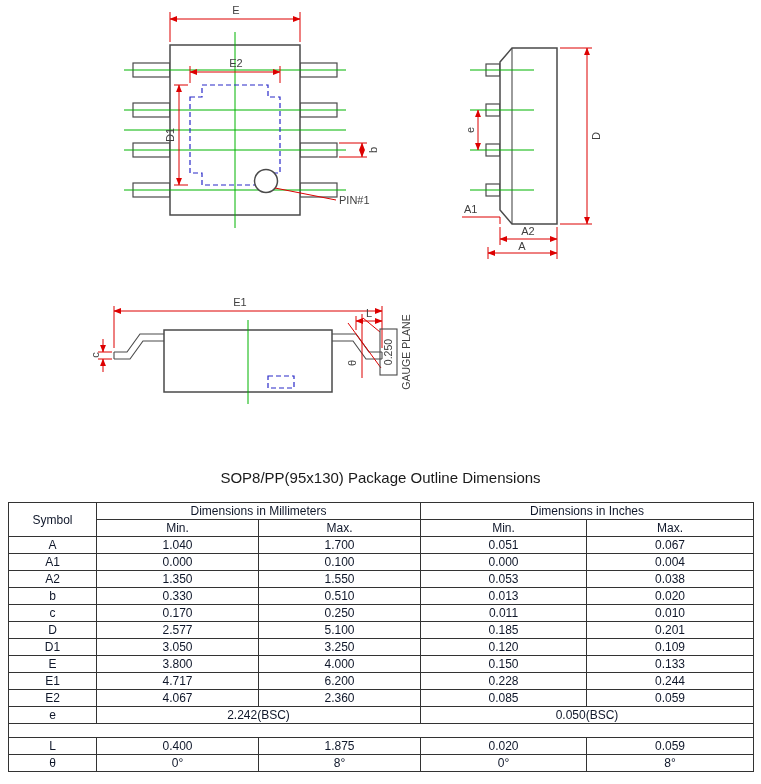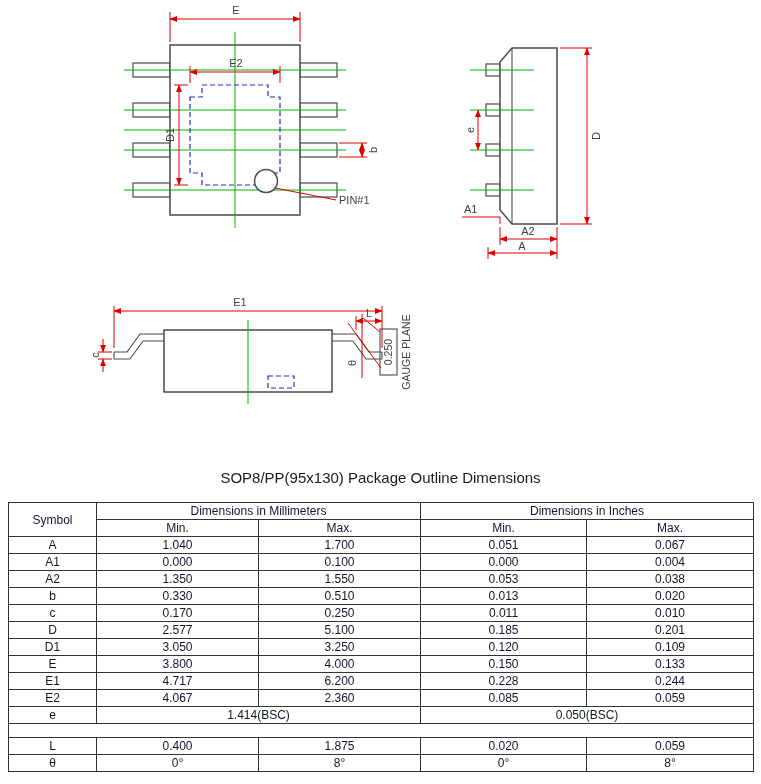--- a/index.html
+++ b/index.html
@@ -252,21 +252,21 @@
       <tr>
         <td>E2</td>
         <td>4.067</td>
         <td>2.360</td>
         <td>0.085</td>
         <td>0.059</td>
       </tr>
 
       <tr>
         <td>e</td>
-        <td colspan="2">1.414(BSC)</td>
+        <td colspan="2">2.242(BSC)</td>
         <td colspan="2">0.050(BSC)</td>
       </tr>
 
       <tr class="sp">
         <td colspan="5"></td>
       </tr>
 
       <tr>
         <td>L</td>
         <td>0.400</td>

